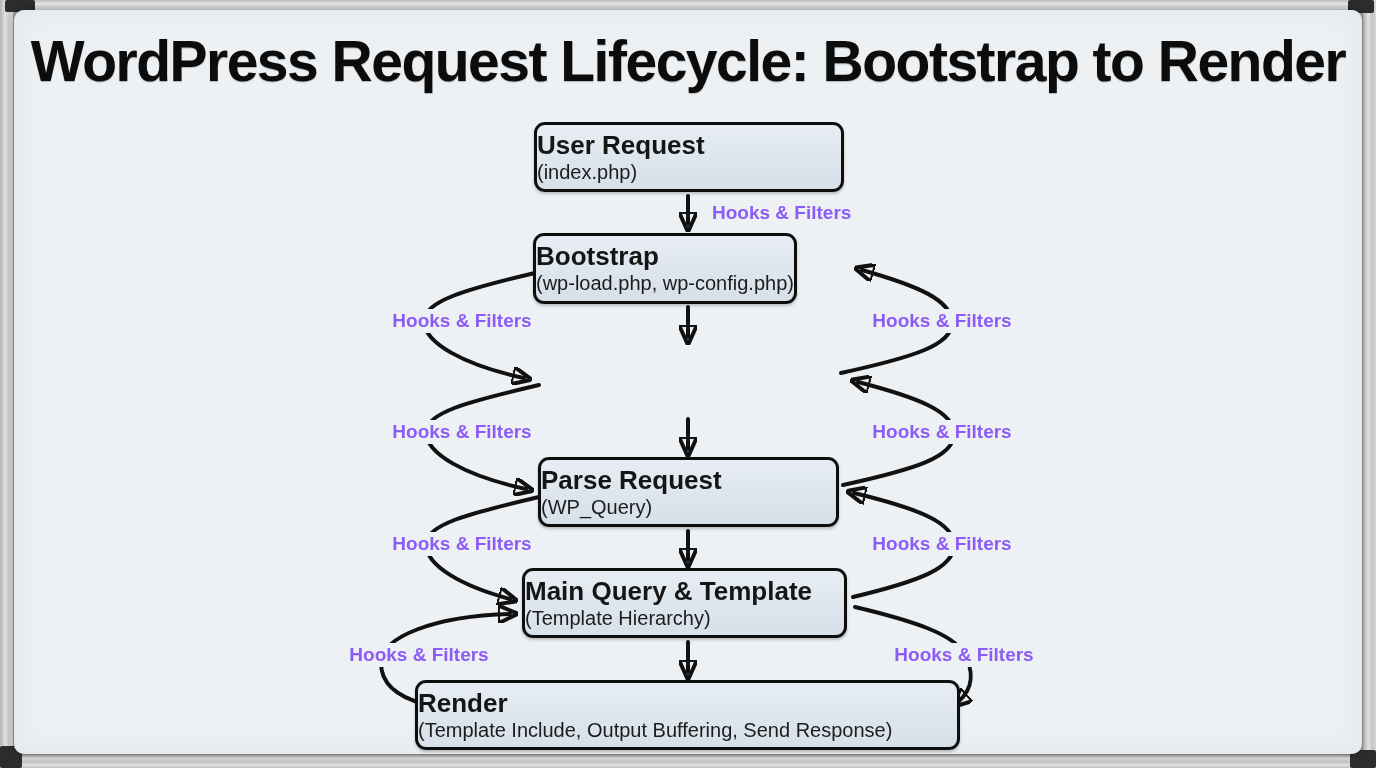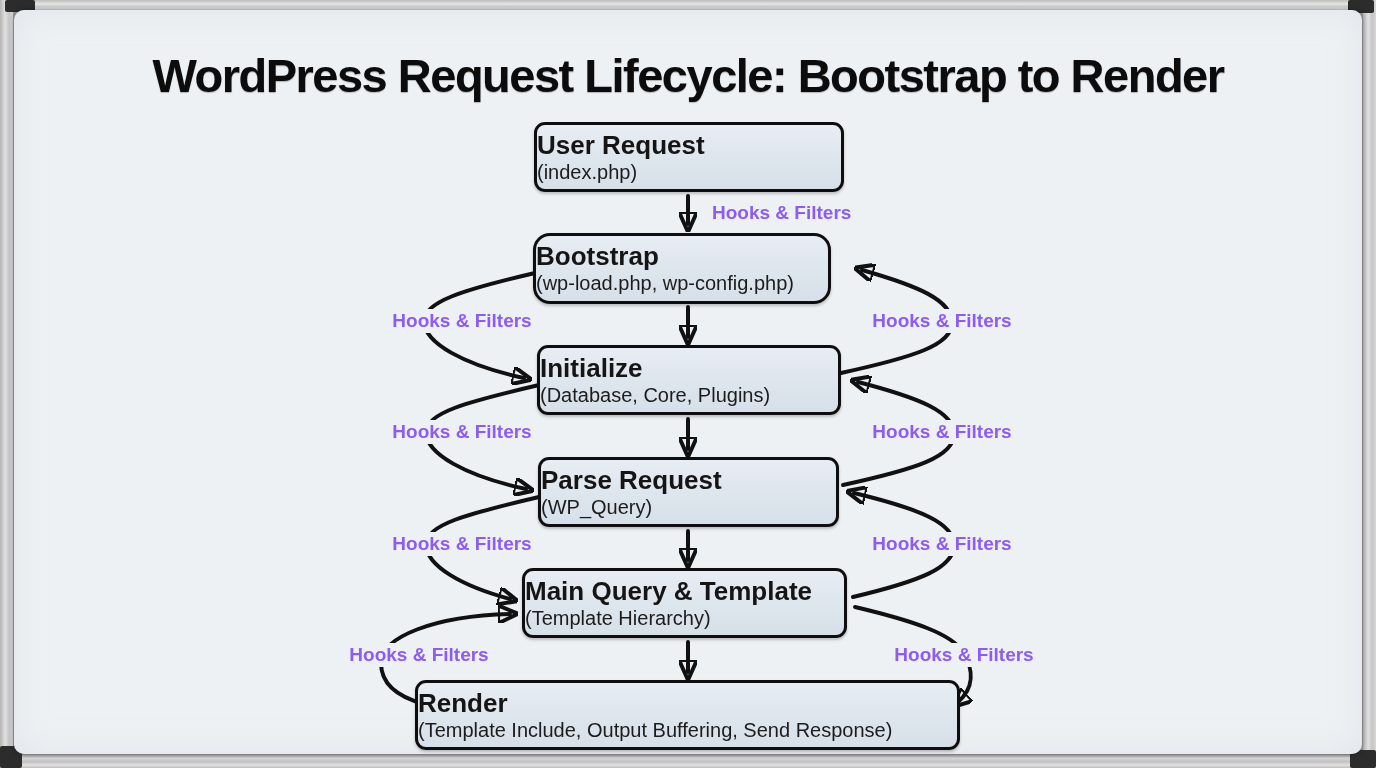--- a/index.html
+++ b/index.html
@@ -30,42 +30,41 @@
   .cap-bl { left:0; bottom:0; width:22px; height:22px; }
   .cap-br { right:0; bottom:0; width:26px; height:18px; }
   
   .surface {
     position:absolute; left:14px; top:10px; right:14px; bottom:14px;
     background:#eef1f4; border-radius:10px;
     box-shadow:0 0 5px rgba(0,0,0,.35), inset 0 0 30px rgba(210,220,228,.5);
   }
   .title {
     position:absolute; left:0; top:18px; width:100%;
-    text-align:center; font-size:47px; font-weight:800;
+    text-align:center; font-size:57px; font-weight:800;
     letter-spacing:-1.5px; color:#0c0c0c;
     text-shadow:0 1px 1px rgba(0,0,0,.25);
     white-space:nowrap;
-    margin-top:20px;
   }
   
   svg.arrows { position:absolute; inset:0; width:100%; height:100%; }
   svg.arrows path { fill:none; stroke:#111; stroke-width:4; stroke-linecap:round; }
   
   .node {
     position:absolute;
     background:linear-gradient(180deg,#e7edf3 0%,#dde5ed 55%,#d7e0e9 100%);
     border:3.5px solid #0e0e0e; border-radius:11px;
     display:flex; flex-direction:column; align-items:flex-start; justify-content:center;
     box-shadow:0 2px 3px rgba(0,0,0,.22);
     text-align:center;
   }
   .node .nt { font-size:26px; font-weight:700; color:#151515; line-height:30px; white-space:nowrap; }
   .node .ns { font-size:20px; font-weight:400; color:#1c1c1c; line-height:25px; white-space:nowrap; }
   .n0 { left:520px; top:112px; width:310px; height:70px; }
-  .n1 { left:519px; top:223px; width:298px; height:71px;border-radius:17px; }
+  .n1 { left:519px; top:223px; width:264px; height:71px; }
   .n2 { left:523px; top:335px; width:304px; height:70px; }
   .n3 { left:524px; top:447px; width:301px; height:70px; }
   .n4 { left:508px; top:558px; width:325px; height:70px; }
   .n5 { left:401px; top:670px; width:545px; height:70px; }
   
   .elabel {
     position:absolute; font-size:19px; font-weight:700; color:#8b5cf6;
     background:#eef1f4; padding:1px 4px; white-space:nowrap;
     transform:translate(-50%,-50%);
   }
@@ -121,24 +120,20 @@
     </svg>
 
     <div class="node n0">
       <div class="nt">User Request</div>
       <div class="ns">(index.php)</div>
     </div>
     <div class="node n1">
       <div class="nt">Bootstrap</div>
       <div class="ns">(wp-load.php, wp-config.php)</div>
     </div>
-    <div class="node n2">
-      <div class="nt">Initialize</div>
-      <div class="ns">(Database, Core, Plugins)</div>
-    </div>
     <div class="node n3">
       <div class="nt">Parse Request</div>
       <div class="ns">(WP_Query)</div>
     </div>
     <div class="node n4">
       <div class="nt">Main Query &amp; Template</div>
       <div class="ns">(Template Hierarchy)</div>
     </div>
     <div class="node n5">
       <div class="nt">Render</div>

